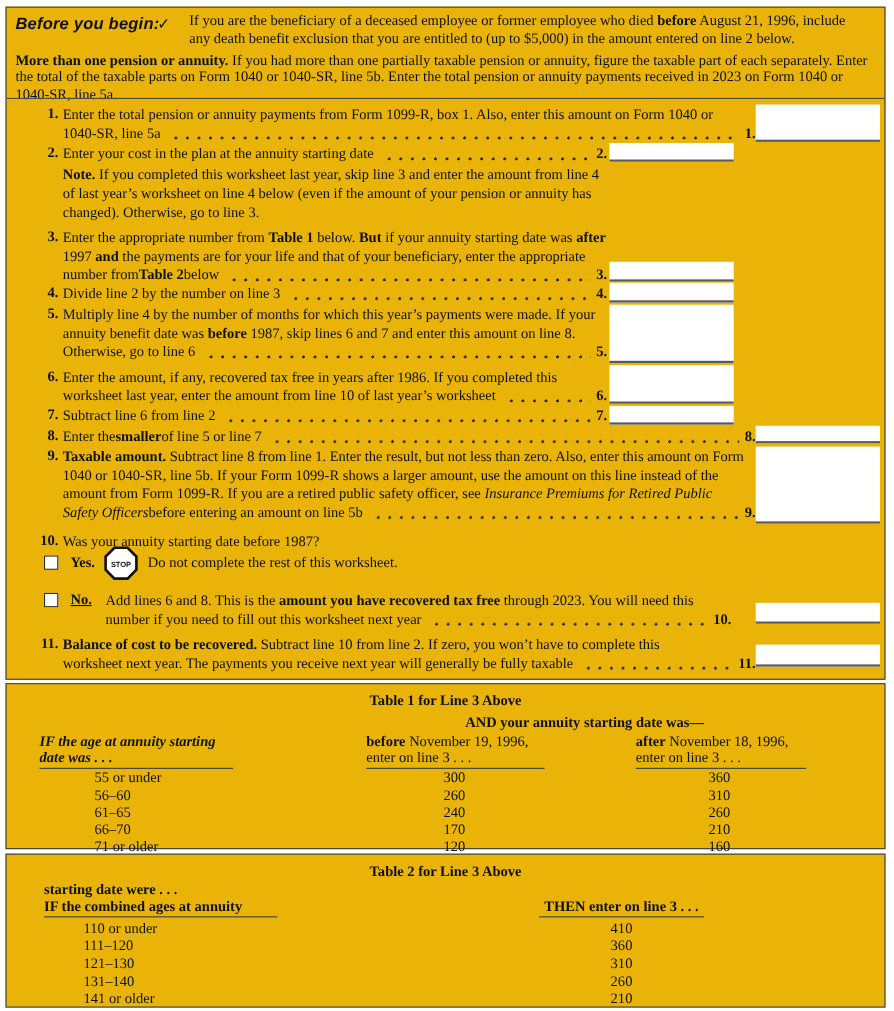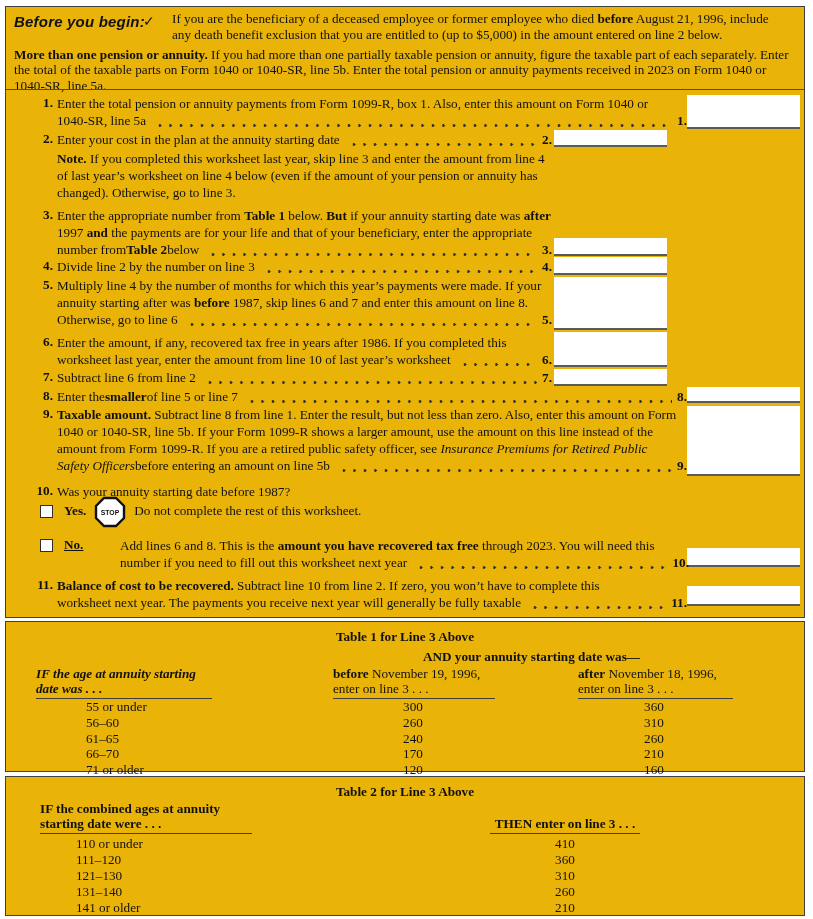--- a/index.html
+++ b/index.html
@@ -131,21 +131,21 @@
             <span class="lead"></span>
             <span class="endlab">4.</span>
           </div>
         </div>
     </div>
 
     <div class="wline" style="left:51px;top:270px;width:495px;">
       <span class="lnum">5.</span>
       <div>
           <div class="trow"><span>Multiply line 4 by the number of months for which this year’s payments were made. If your</span></div>
-          <div class="trow"><span>annuity starting after was </span><span class="b">before</span><span> 1987, skip lines 6 and 7 and enter this amount on line 8.</span></div>
+          <div class="trow"><span>annuity benefit date was </span><span class="b">before</span><span> 1987, skip lines 6 and 7 and enter this amount on line 8.</span></div>
           <div class="trow leader">
             <span>Otherwise, go to line 6</span>
             <span class="lead"></span>
             <span class="endlab">5.</span>
           </div>
         </div>
     </div>
 
     <div class="wline" style="left:51px;top:327px;width:495px;">
       <span class="lnum">6.</span>
@@ -211,21 +211,21 @@
       <svg class="stop" width="32" height="32" viewBox="0 0 32 32">
         <polygon points="10,2 22,2 30,10 30,22 22,30 10,30 2,22 2,10" fill="#ffffff" stroke="#111" stroke-width="2.4"></polygon>
         <text x="16" y="19" text-anchor="middle" font-family="Liberation Sans, sans-serif" font-size="6.8" font-weight="bold" fill="#111">STOP</text>
       </svg>
       <span>Do not complete the rest of this worksheet.</span>
     </div>
 
     <div class="norow" style="left:34px;top:530px;">
       <span class="cb" style="margin-top:2px;"></span>
       <span class="b" style="margin-left:11px;width:29px;text-decoration:underline;">No.</span>
-      <div style="margin-left:27px;width:569px;">
+      <div style="margin-left:3px;width:569px;">
           <div class="trow"><span>Add lines 6 and 8. This is the </span><span class="b">amount you have recovered tax free</span><span> through 2023. You will need this</span></div>
           <div class="trow leader">
             <span>number if you need to fill out this worksheet next year</span>
             <span class="lead"></span>
             <span class="endlab">10.</span>
           </div>
         </div>
     </div>
 
     <div class="wline" style="left:51px;top:570px;width:630px;">
@@ -284,22 +284,22 @@
           <span class="t1c2">120</span>
           <span class="t1c3">160</span>
         </div>
       </div>
   </section>
 
   <section class="box t2box">
     <div class="tbl-title" style="top:7px;">Table 2 for Line 3 Above</div>
 
     <div class="hdr ul" style="left:34px;top:24px;width:212px;">
+      <div>starting date were . . .</div>
       <div>IF the combined ages at annuity</div>
-      <div>starting date were . . .</div>
     </div>
     <div class="hdr ul" style="left:484px;top:39px;width:150px;text-align:center;">THEN enter on line 3 . . .</div>
 
     <div class="abs t2rows" style="left:0;top:59px;width:100%;">
         <div class="drow">
           <span class="t2c1">110 or under</span>
           <span class="t2c2">410</span>
         </div>
         <div class="drow">
           <span class="t2c1">111–120</span>

